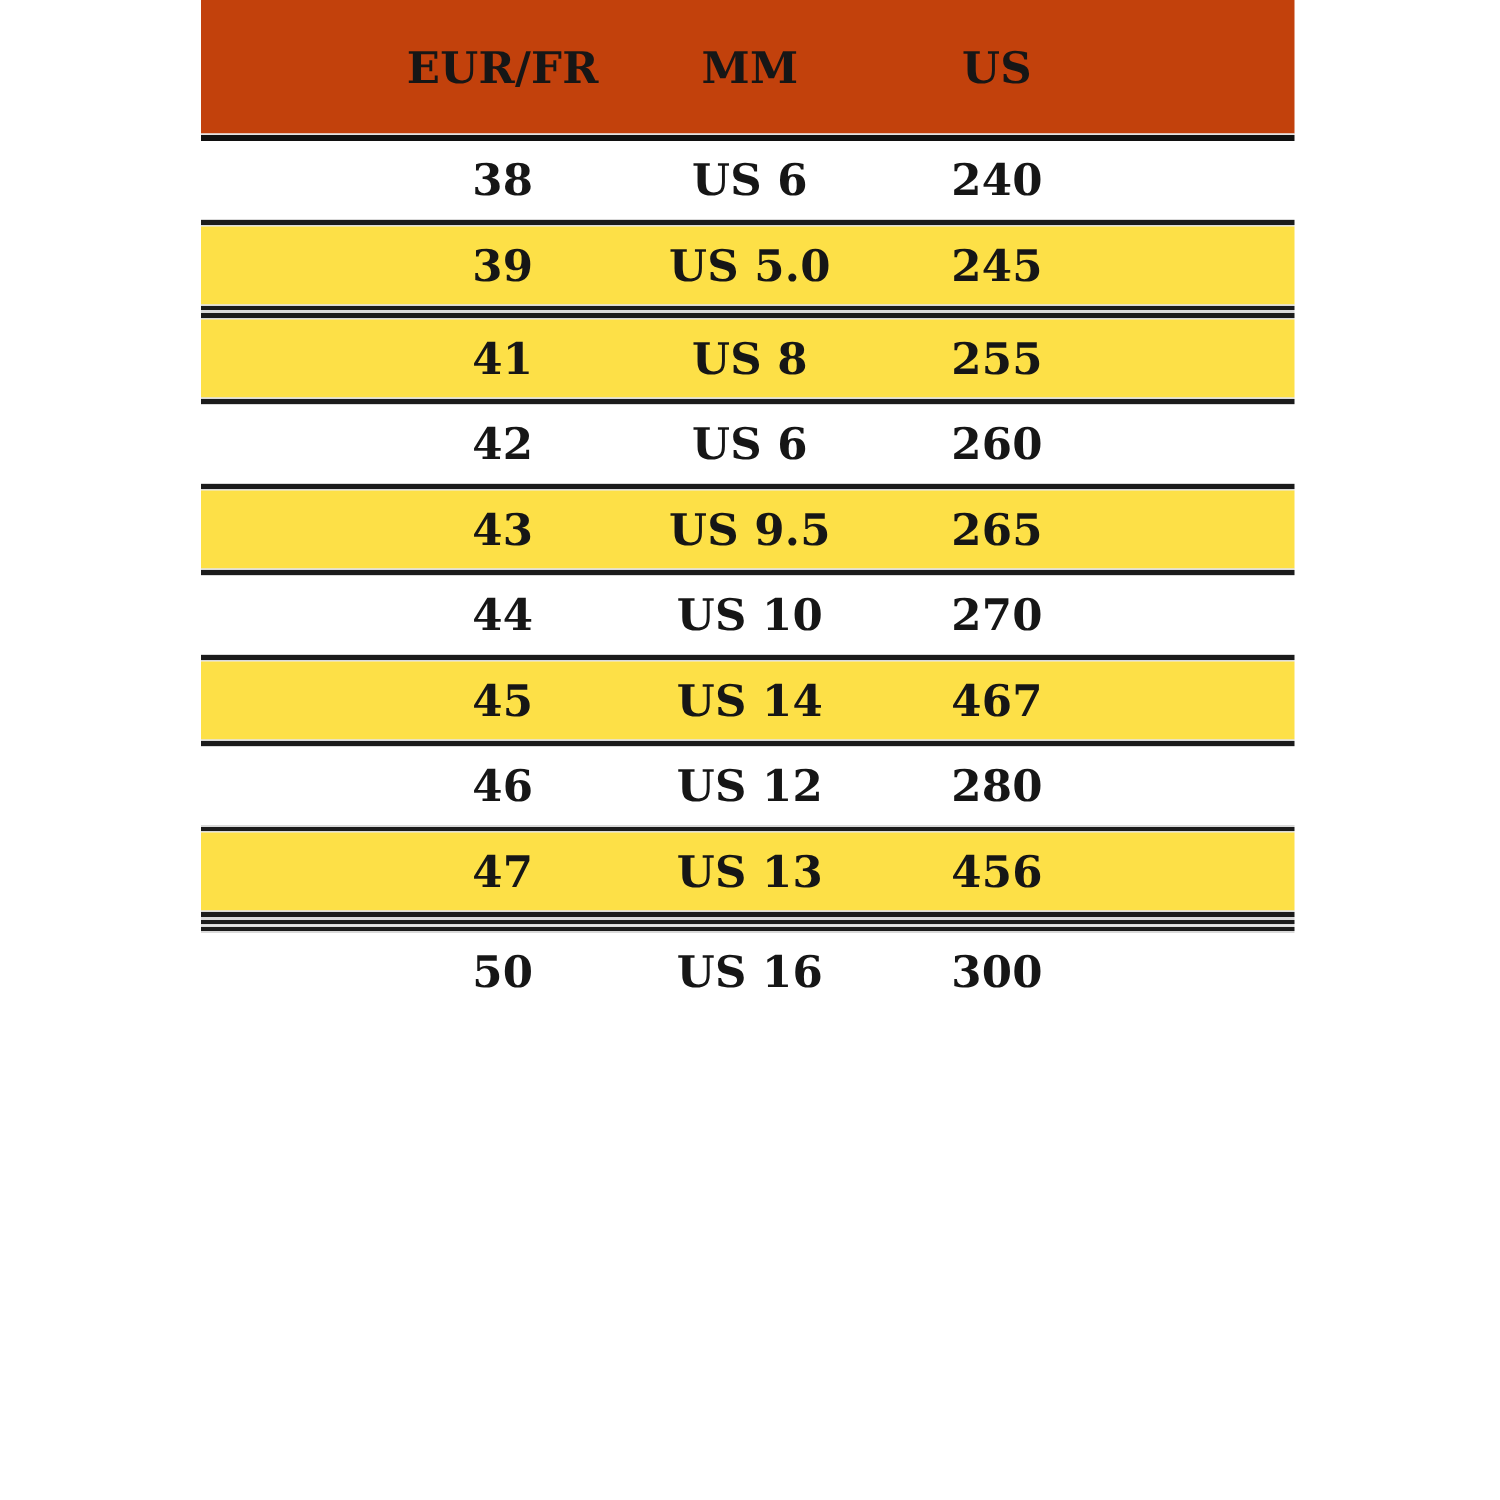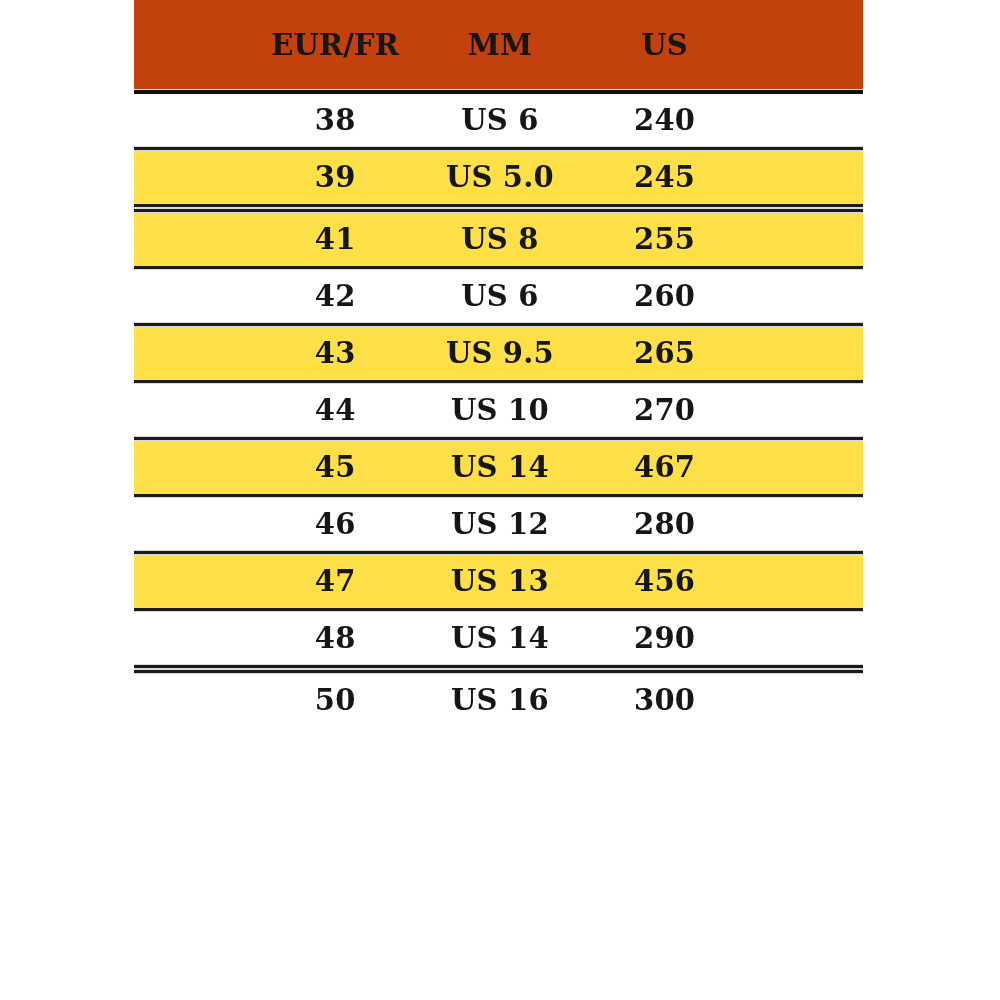--- a/index.html
+++ b/index.html
@@ -147,27 +147,20 @@
 
     <div class="trow alt">
       <div class="cell"></div>
       <div class="cell">47</div>
       <div class="cell">US 13</div>
       <div class="cell">456</div>
       <div class="cell"></div>
     </div>
     <div class="rsep"></div>
 
-    <div class="trow">
-      <div class="cell"></div>
-      <div class="cell">48</div>
-      <div class="cell">US 14</div>
-      <div class="cell">290</div>
-      <div class="cell"></div>
-    </div>
     <div class="rsep"></div>
 
     <div class="rsep"></div>
 
     <div class="trow">
       <div class="cell"></div>
       <div class="cell">50</div>
       <div class="cell">US 16</div>
       <div class="cell">300</div>
       <div class="cell"></div>

